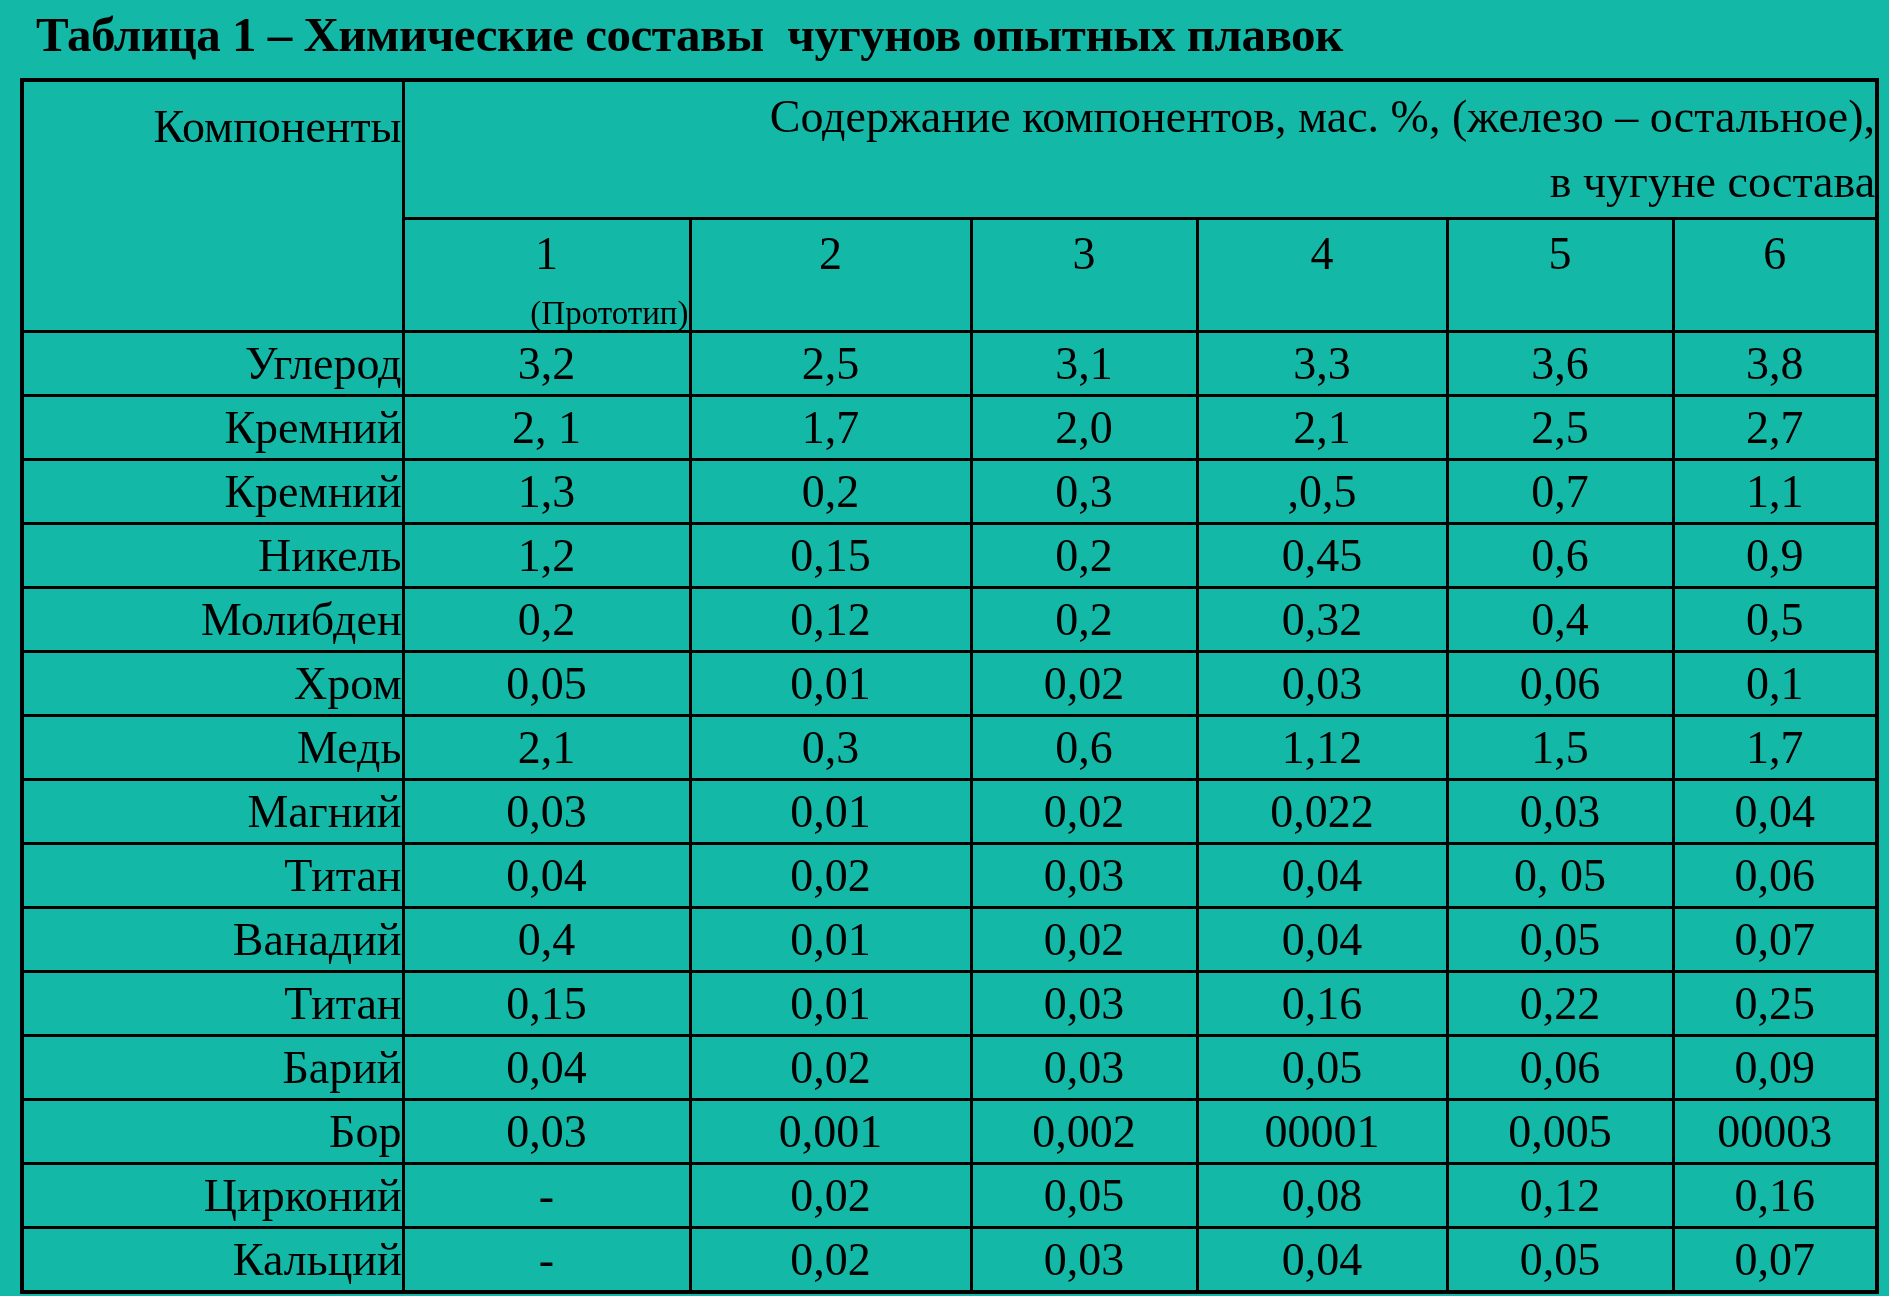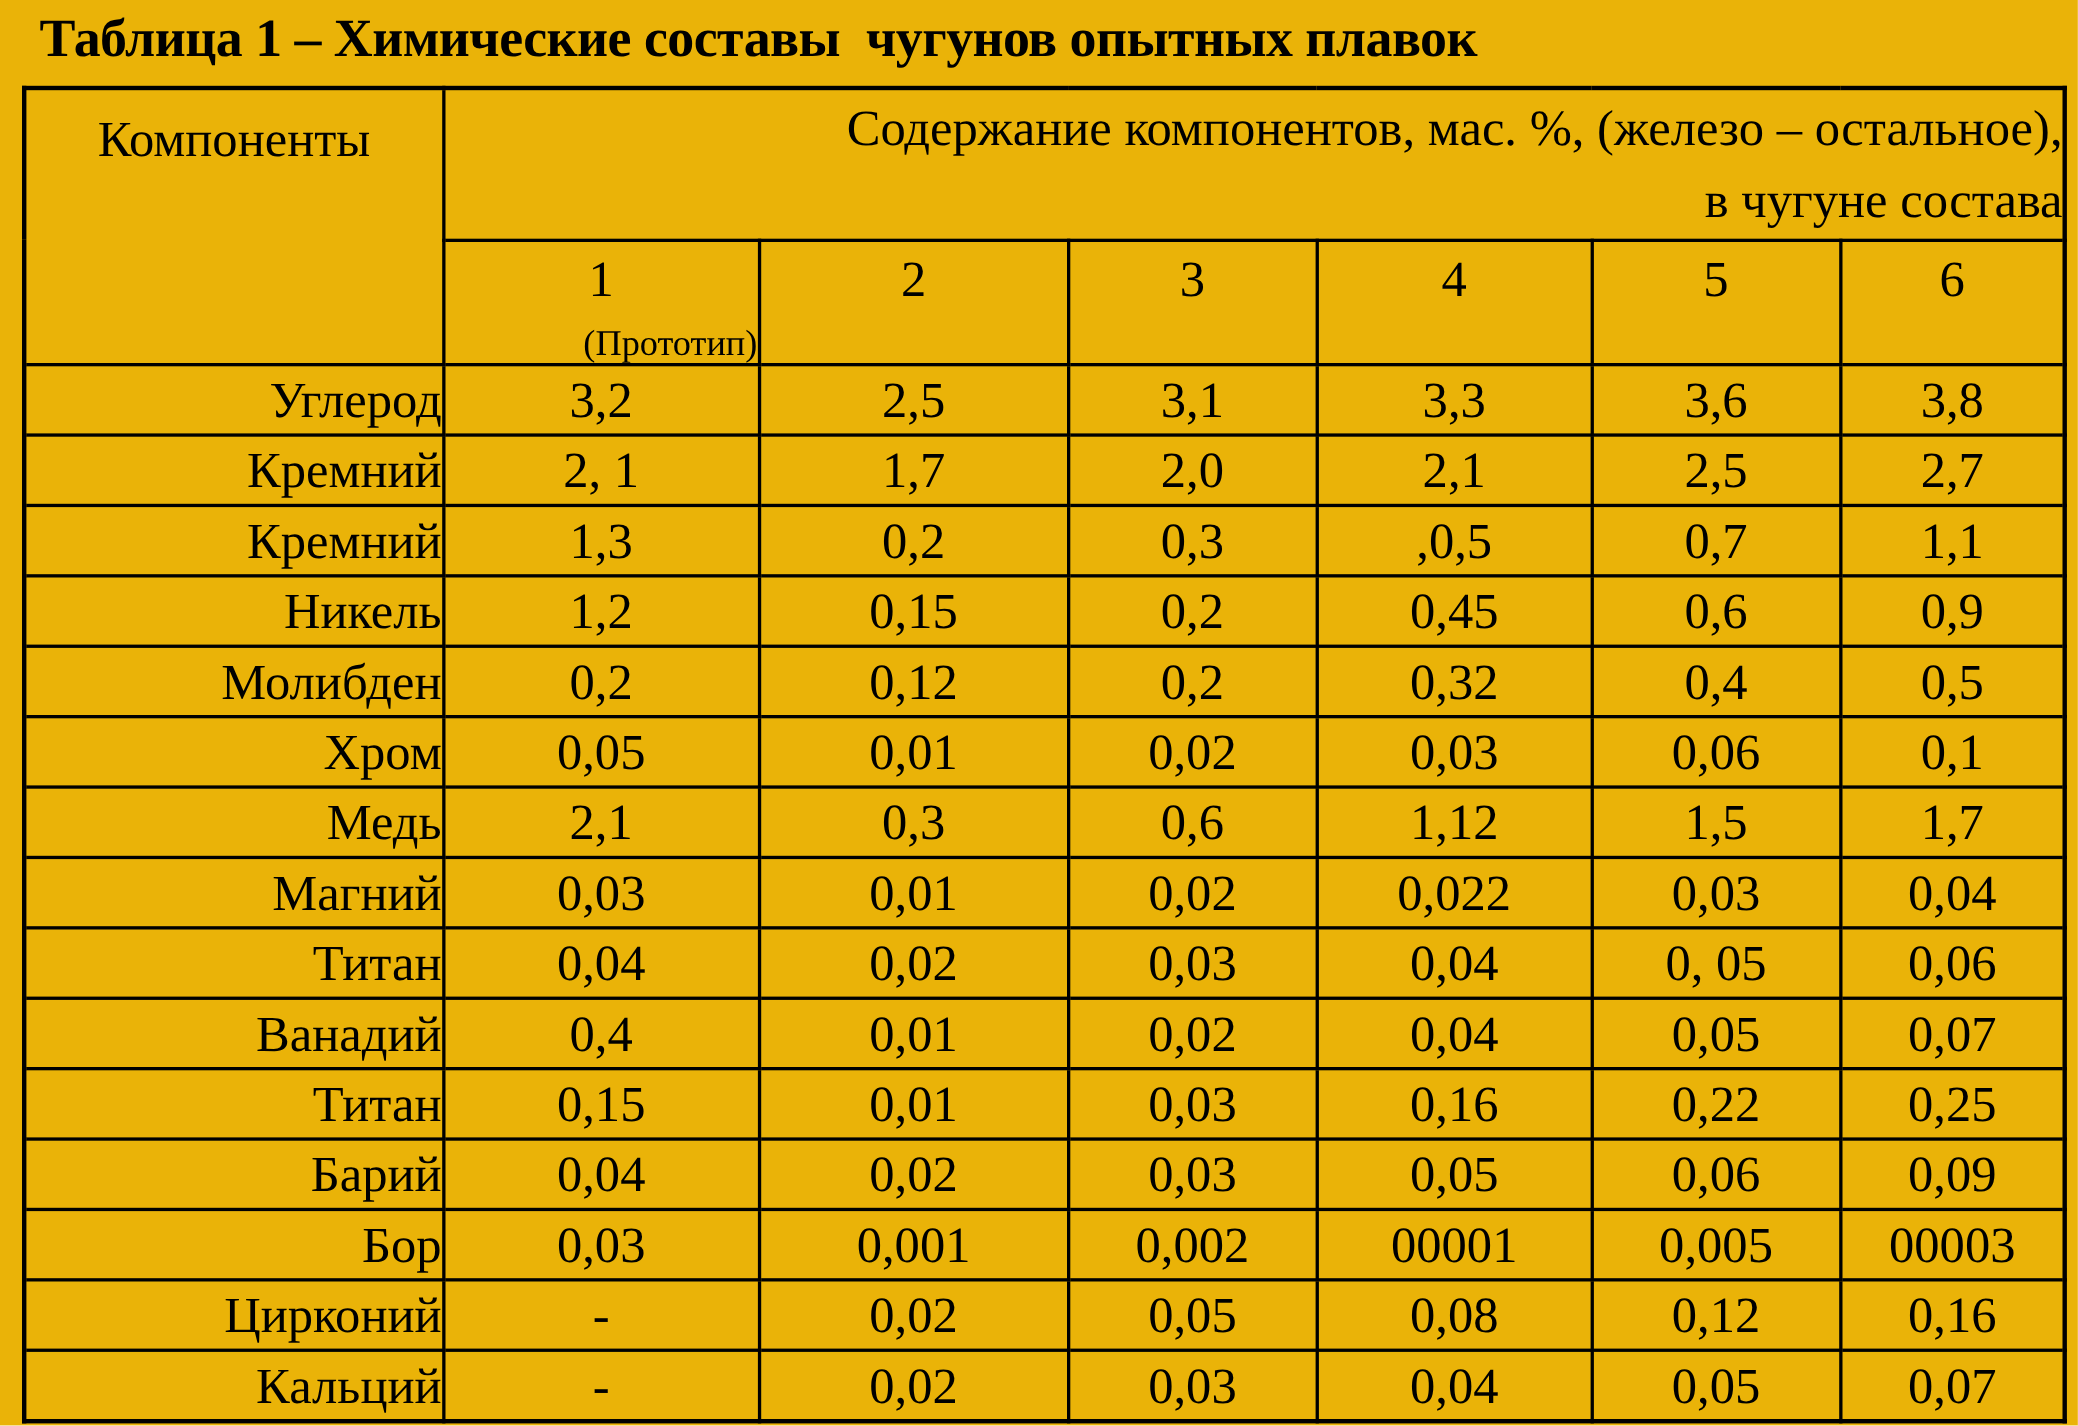--- a/index.html
+++ b/index.html
@@ -1,20 +1,20 @@
 <!DOCTYPE html>
 <html><head>
 <meta charset="utf-8">
 <style>
   * { margin:0; padding:0; box-sizing:border-box; }
   html,body { background:#ffffff; }
   .page {
     position:relative;
     width:1889px; height:1296px;
-    background:#eab308;
+    background:#14b8a6;
     color:#000000;
     font-family:"Liberation Serif","DejaVu Serif",serif;
     overflow:hidden;
   }
   .title {
     position:absolute;
     top:6px; left:36px;
     font-size:49px;
     font-weight:bold;
     letter-spacing:-0.5px;
@@ -27,21 +27,21 @@
     border-collapse:collapse;
     table-layout:fixed;
     border:4px solid #000;
   }
   table.main td {
     border:3px solid #000;
     overflow:hidden;
   }
   td.corner {
     vertical-align:top;
-    text-align:center;
+    text-align:right;
     padding-top:18px;
     font-size:46px;
     border-bottom:4px solid #000;
   }
   td.span-header {
     height:138px;
     text-align:right;
     vertical-align:middle;
     font-size:46px;
     line-height:1.42;

